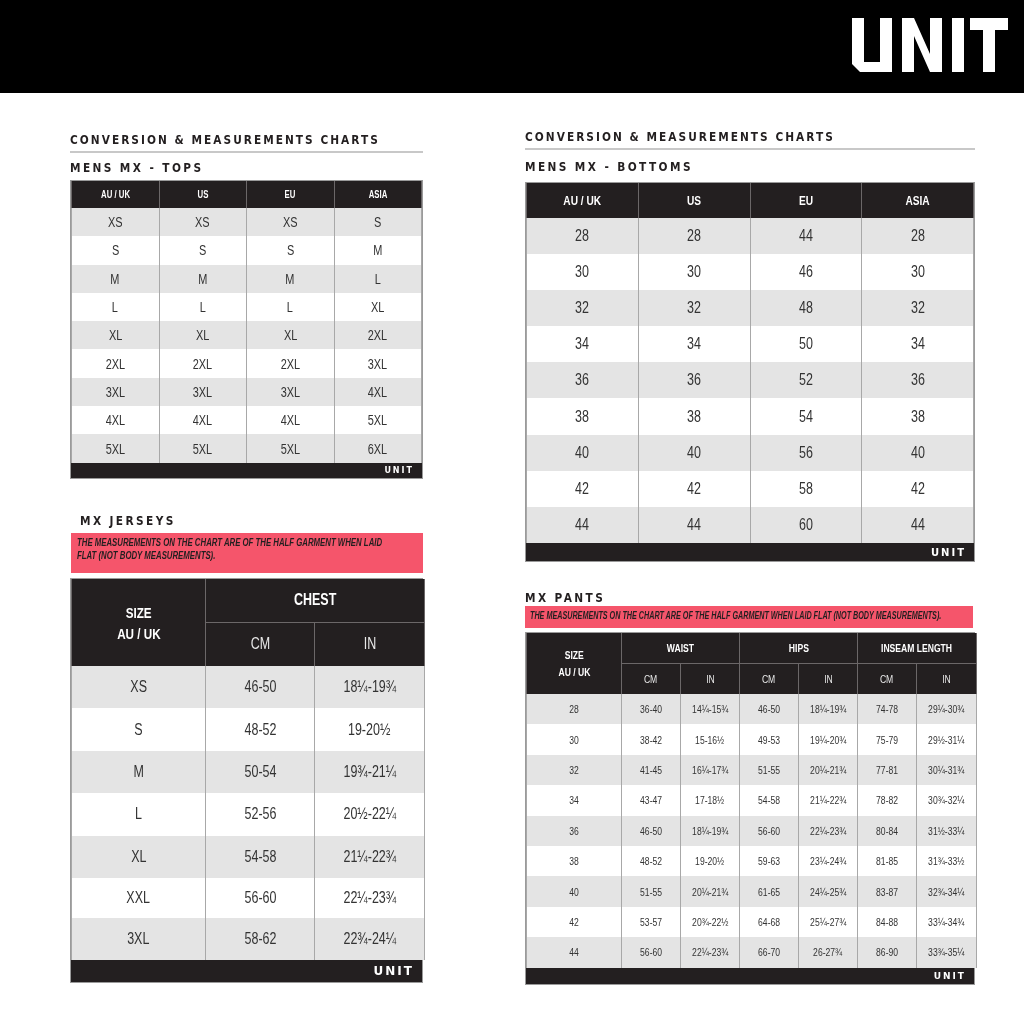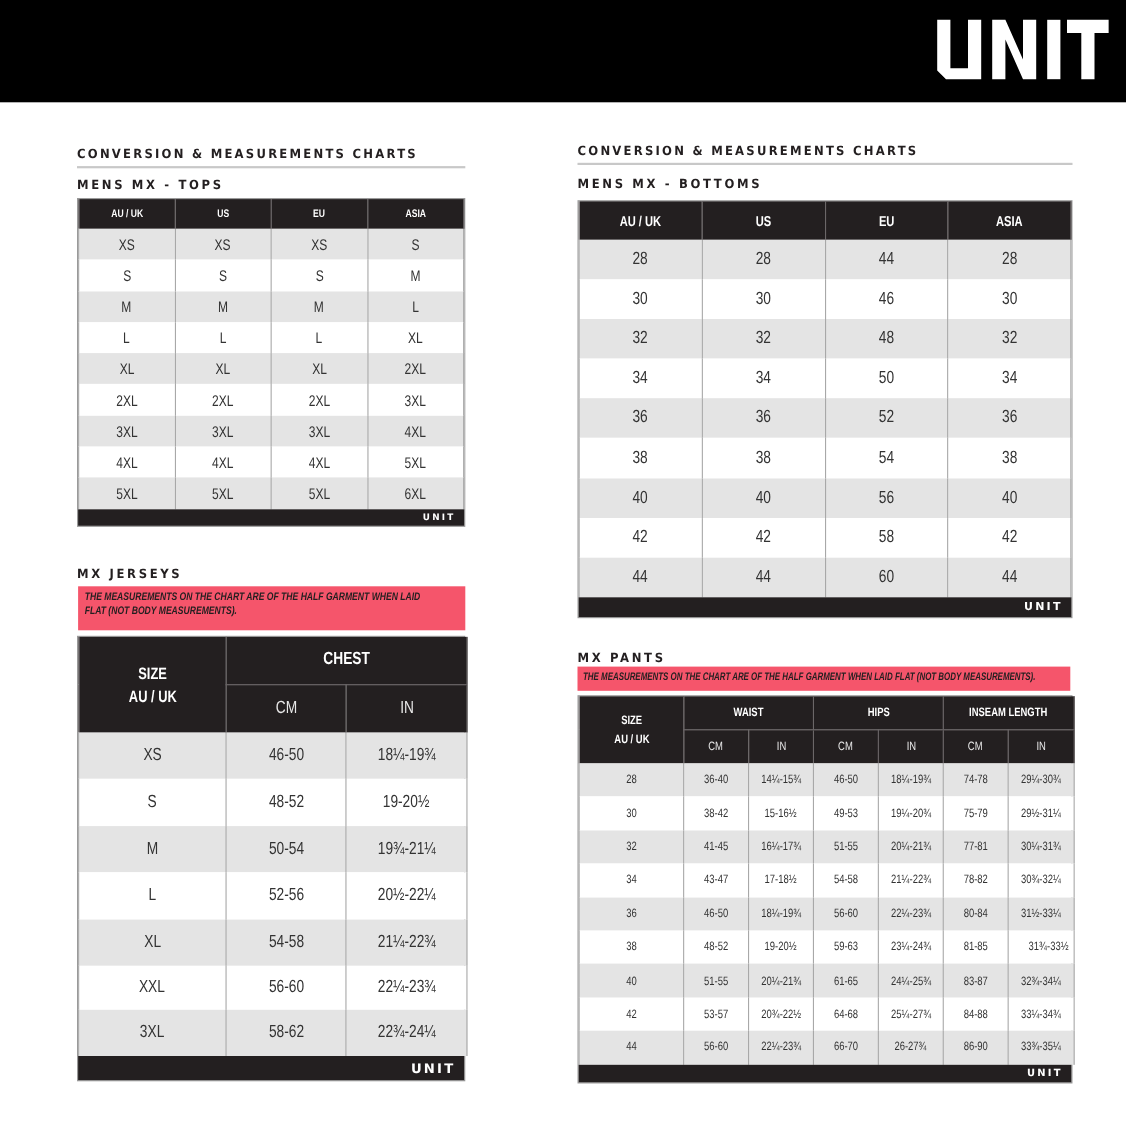--- a/index.html
+++ b/index.html
@@ -214,21 +214,21 @@
           <td style="font-size: 16px;"><span class="cond">60</span></td>
           <td style="font-size: 16px;"><span class="cond">44</span></td>
         </tr>
       </tbody>
   </table>
   <div class="table-footer" style="height:18px;">
     <span class="mini-logo" style="font-size:10px;">UNIT</span>
   </div>
 </div>
 
-<div class="section" style="left:70px; top:514px; width:353px;">
+<div class="section" style="left:80px; top:514px; width:353px;">
   <div class="sub-heading">MX JERSEYS</div>
 </div>
 <div class="section note-banner" style="left:71px; top:533px; width:352px; height:40px; padding:4px 6px; font-size:10px;">
   <span style="transform:scaleX(0.78); white-space:nowrap;">THE MEASUREMENTS ON THE CHART ARE OF THE HALF GARMENT WHEN LAID</span><br>
   <span style="transform:scaleX(0.78); white-space:nowrap;">FLAT (NOT BODY MEASUREMENTS).</span>
 </div>
 <div class="section frame" style="left:70px; top:578px; width:353px;">
   <table class="chart">
     <colgroup>
         <col style="width:134px;">
@@ -373,21 +373,21 @@
           <td style="font-size: 11px;"><span class="cond">80-84</span></td>
           <td style="font-size: 11px;"><span class="cond">31½-33¼</span></td>
         </tr>
         <tr class="even" style="height: 30.4px;">
           <td style="font-size: 11px;"><span class="cond">38</span></td>
           <td style="font-size: 11px;"><span class="cond">48-52</span></td>
           <td style="font-size: 11px;"><span class="cond">19-20½</span></td>
           <td style="font-size: 11px;"><span class="cond">59-63</span></td>
           <td style="font-size: 11px;"><span class="cond">23¼-24¾</span></td>
           <td style="font-size: 11px;"><span class="cond">81-85</span></td>
-          <td style="font-size: 11px; text-align: right;"><span class="cond">31¾-33½</span></td>
+          <td style="font-size: 11px;"><span class="cond">31¾-33½</span></td>
         </tr>
         <tr class="odd" style="height: 30.4px;">
           <td style="font-size: 11px;"><span class="cond">40</span></td>
           <td style="font-size: 11px;"><span class="cond">51-55</span></td>
           <td style="font-size: 11px;"><span class="cond">20¼-21¾</span></td>
           <td style="font-size: 11px;"><span class="cond">61-65</span></td>
           <td style="font-size: 11px;"><span class="cond">24¼-25¾</span></td>
           <td style="font-size: 11px;"><span class="cond">83-87</span></td>
           <td style="font-size: 11px;"><span class="cond">32¾-34¼</span></td>
         </tr>

